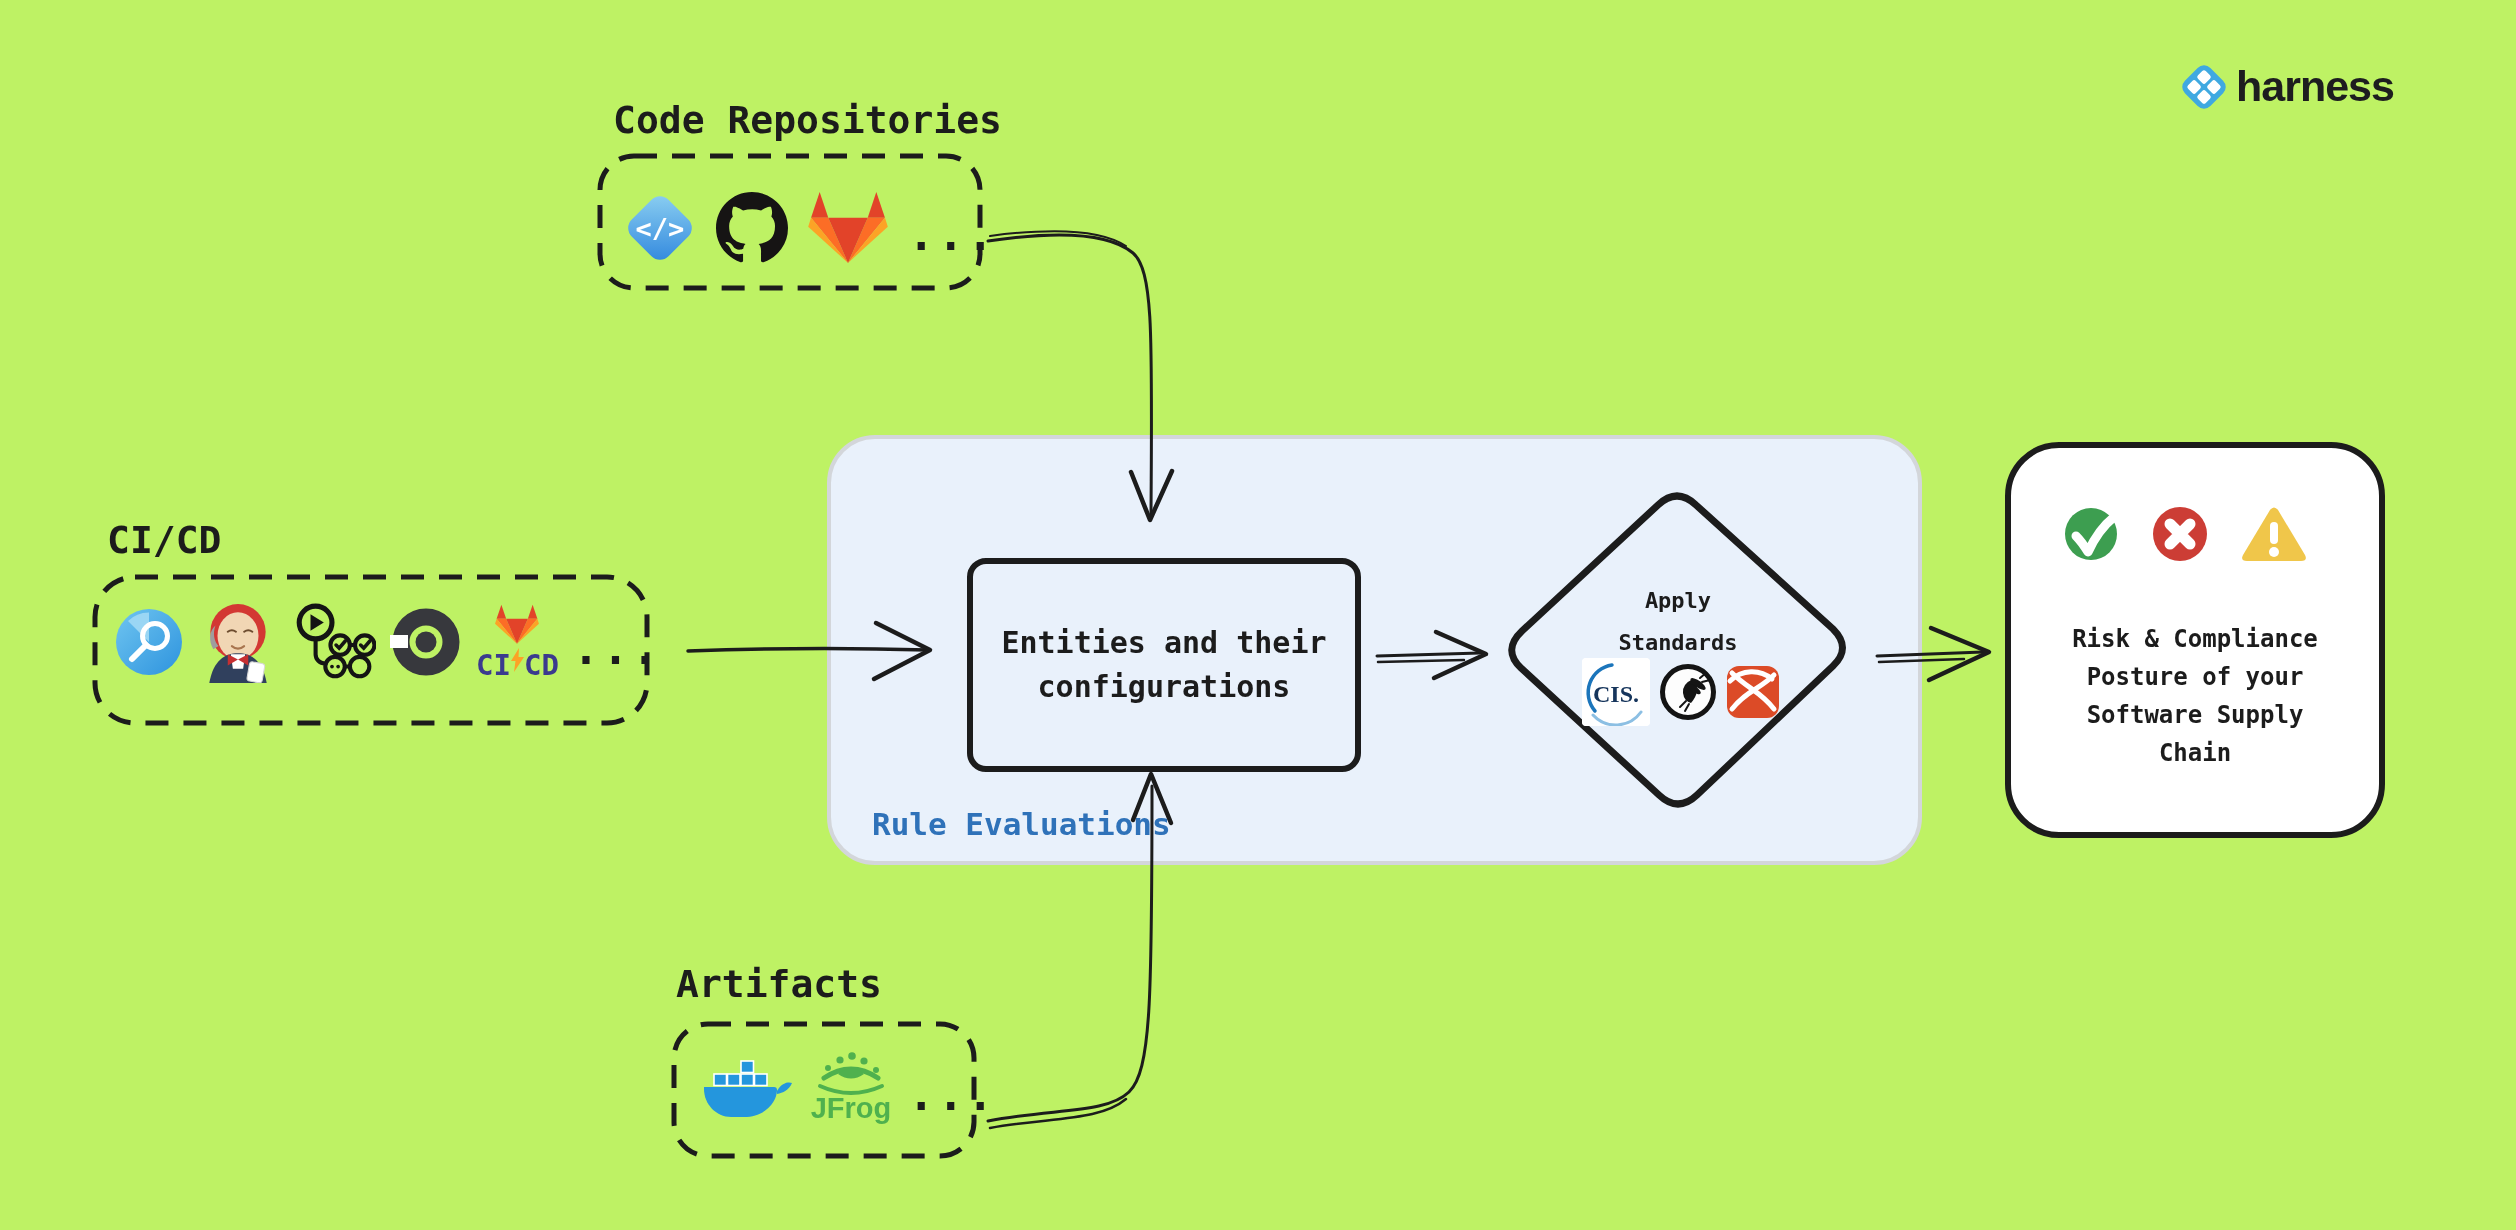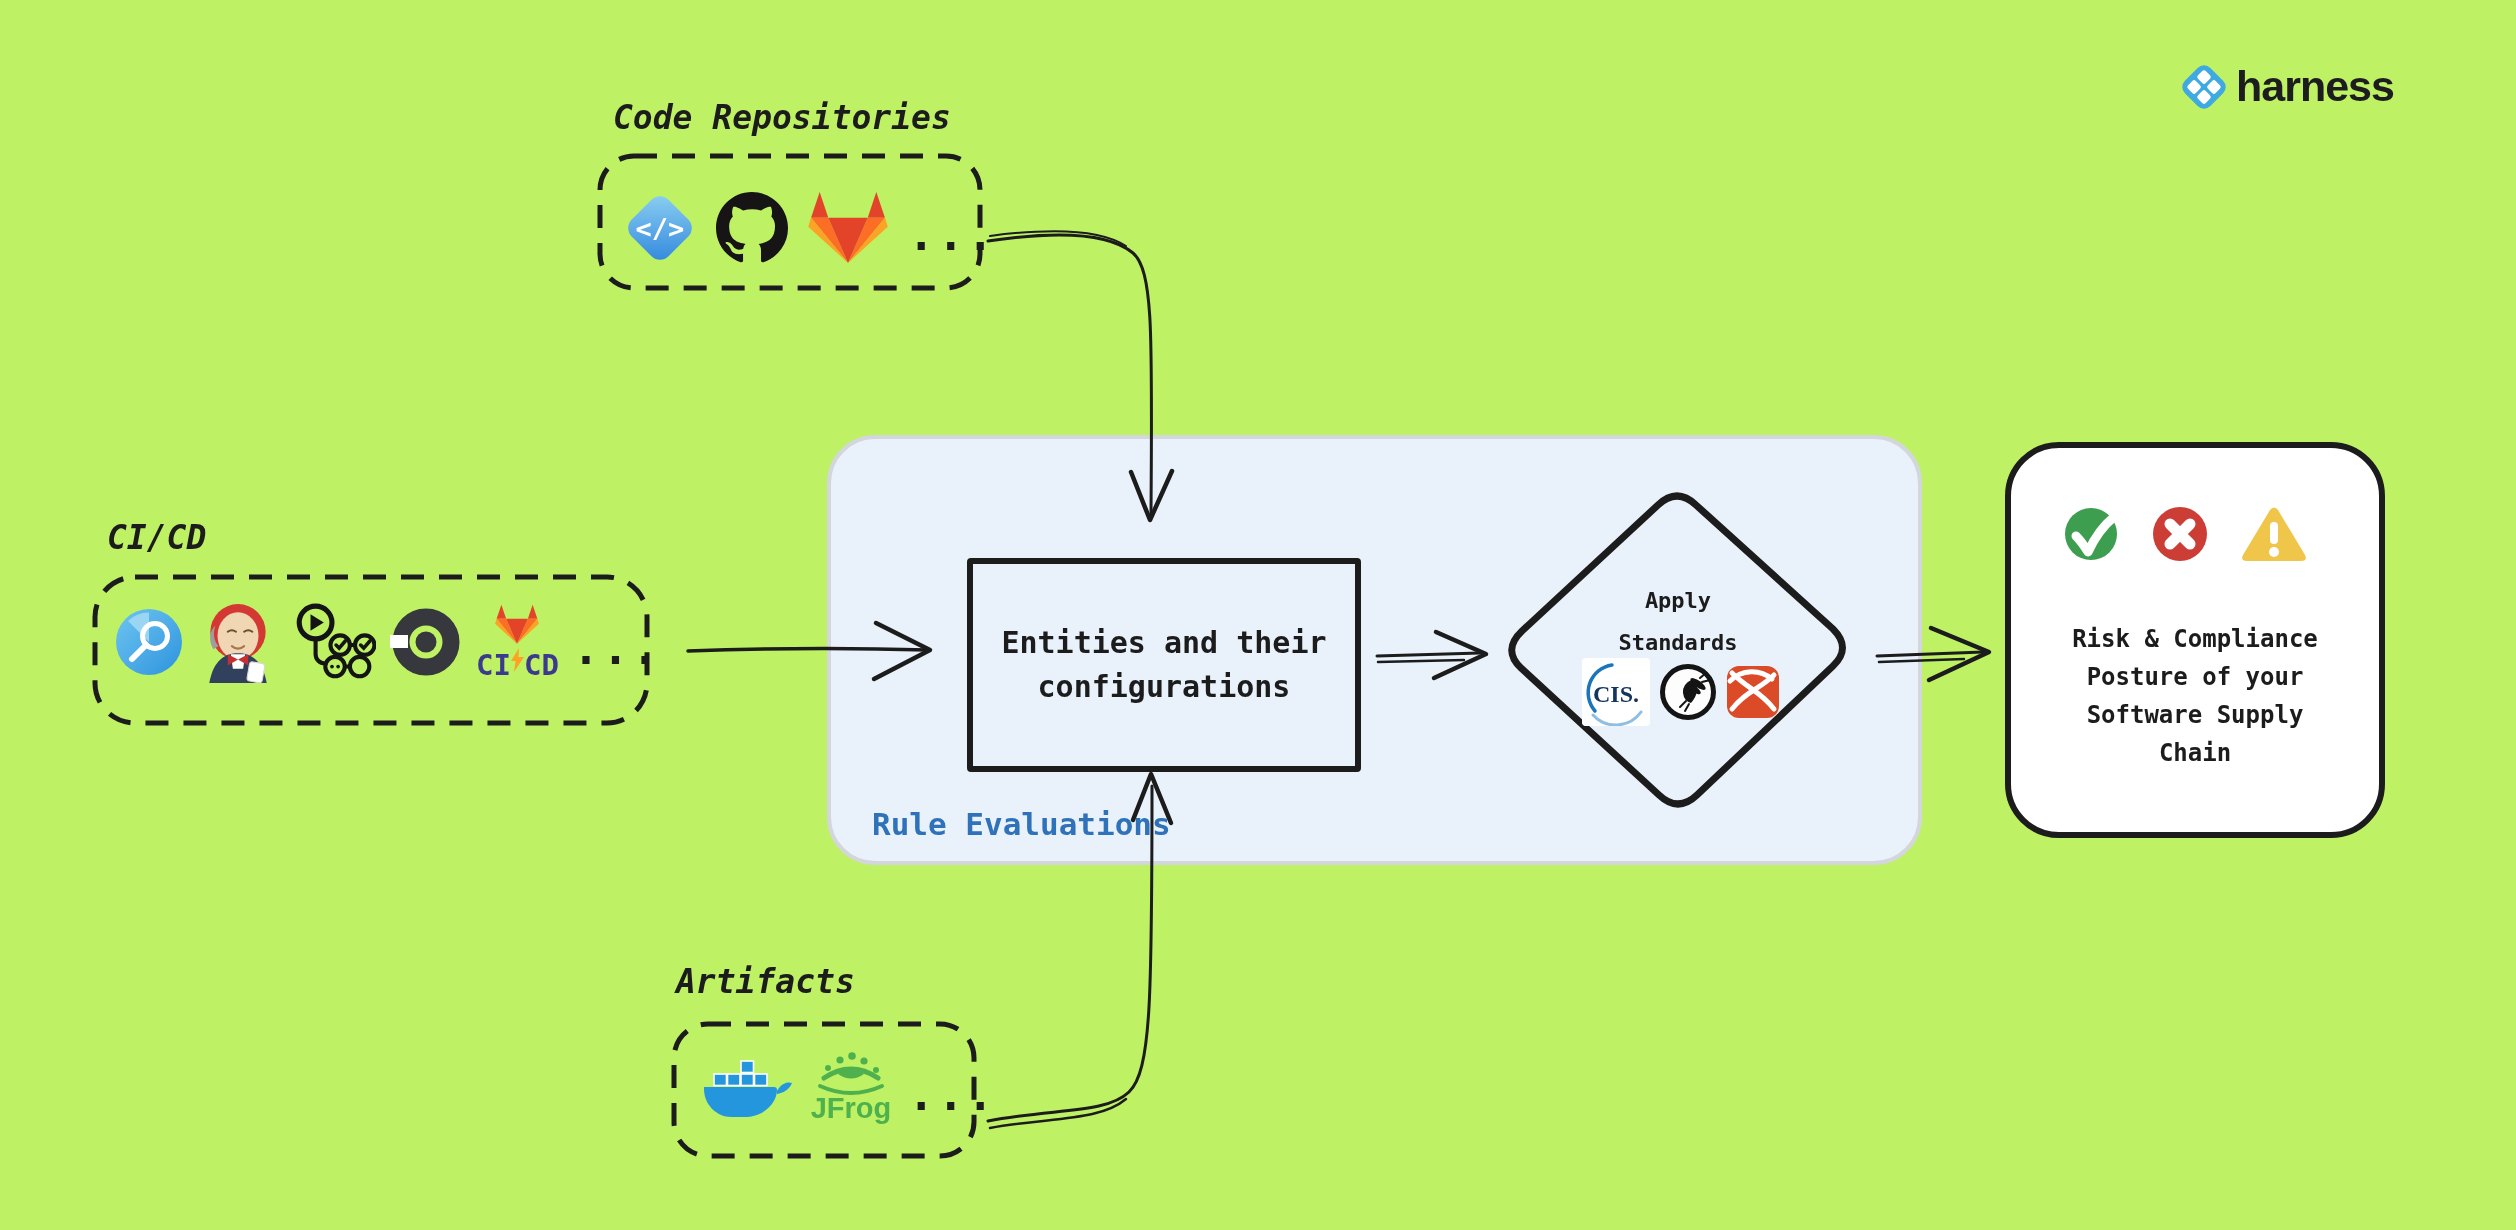--- a/index.html
+++ b/index.html
@@ -2,24 +2,24 @@
 <html><head>
 <meta charset="utf-8">
 <style>
   html,body{margin:0;padding:0;background:#ffffff;}
   .canvas{position:relative;width:2516px;height:1230px;background:#bef264;overflow:hidden;
           font-family:"DejaVu Sans Mono","Liberation Mono",monospace;color:#1c1c1c;}
   .layer{position:absolute;left:0;top:0;z-index:2;}
   .panel{position:absolute;left:827px;top:435px;width:1095px;height:430px;border-radius:48px;
          background:#e9f1fb;border:4px solid #d3d6da;box-sizing:border-box;z-index:1;}
   .solidbox{position:absolute;box-sizing:border-box;border:6px solid #1c1c1c;z-index:3;}
-  .entities{left:967px;top:558px;width:394px;height:214px;border-radius:4px;background:transparent;
+  .entities{left:967px;top:558px;width:394px;height:214px;border-radius:19px;background:transparent;
             display:flex;align-items:center;justify-content:center;}
   .result{left:2005px;top:442px;width:380px;height:396px;border-radius:54px;background:#ffffff;}
-  .lbl{position:absolute;font-weight:bold;font-size:33px;z-index:4;white-space:nowrap;font-style:italic;}
+  .lbl{position:absolute;font-weight:bold;font-size:38px;z-index:4;white-space:nowrap;}
   .multiline{white-space:pre-line;text-align:center;font-weight:bold;}
   .entities-text{font-size:30px;line-height:44px;}
   .apply-text{position:absolute;left:1542px;top:580px;width:272px;font-size:22px;line-height:42px;z-index:4;}
   .outcome-text{position:absolute;left:2016px;top:620px;width:358px;font-size:24px;line-height:38px;z-index:4;}
   .rule-lbl{position:absolute;left:872px;top:806px;font-weight:bold;font-size:31px;z-index:4;}
   .iconrow{position:absolute;display:flex;align-items:center;z-index:4;}
   .row-code{left:622px;top:186px;height:84px;gap:18px;}
   .row-cicd{left:112px;top:592px;height:100px;gap:14px;}
   .row-art{left:700px;top:1040px;height:96px;gap:16px;}
   .row-std{left:1582px;top:658px;gap:9px;}

